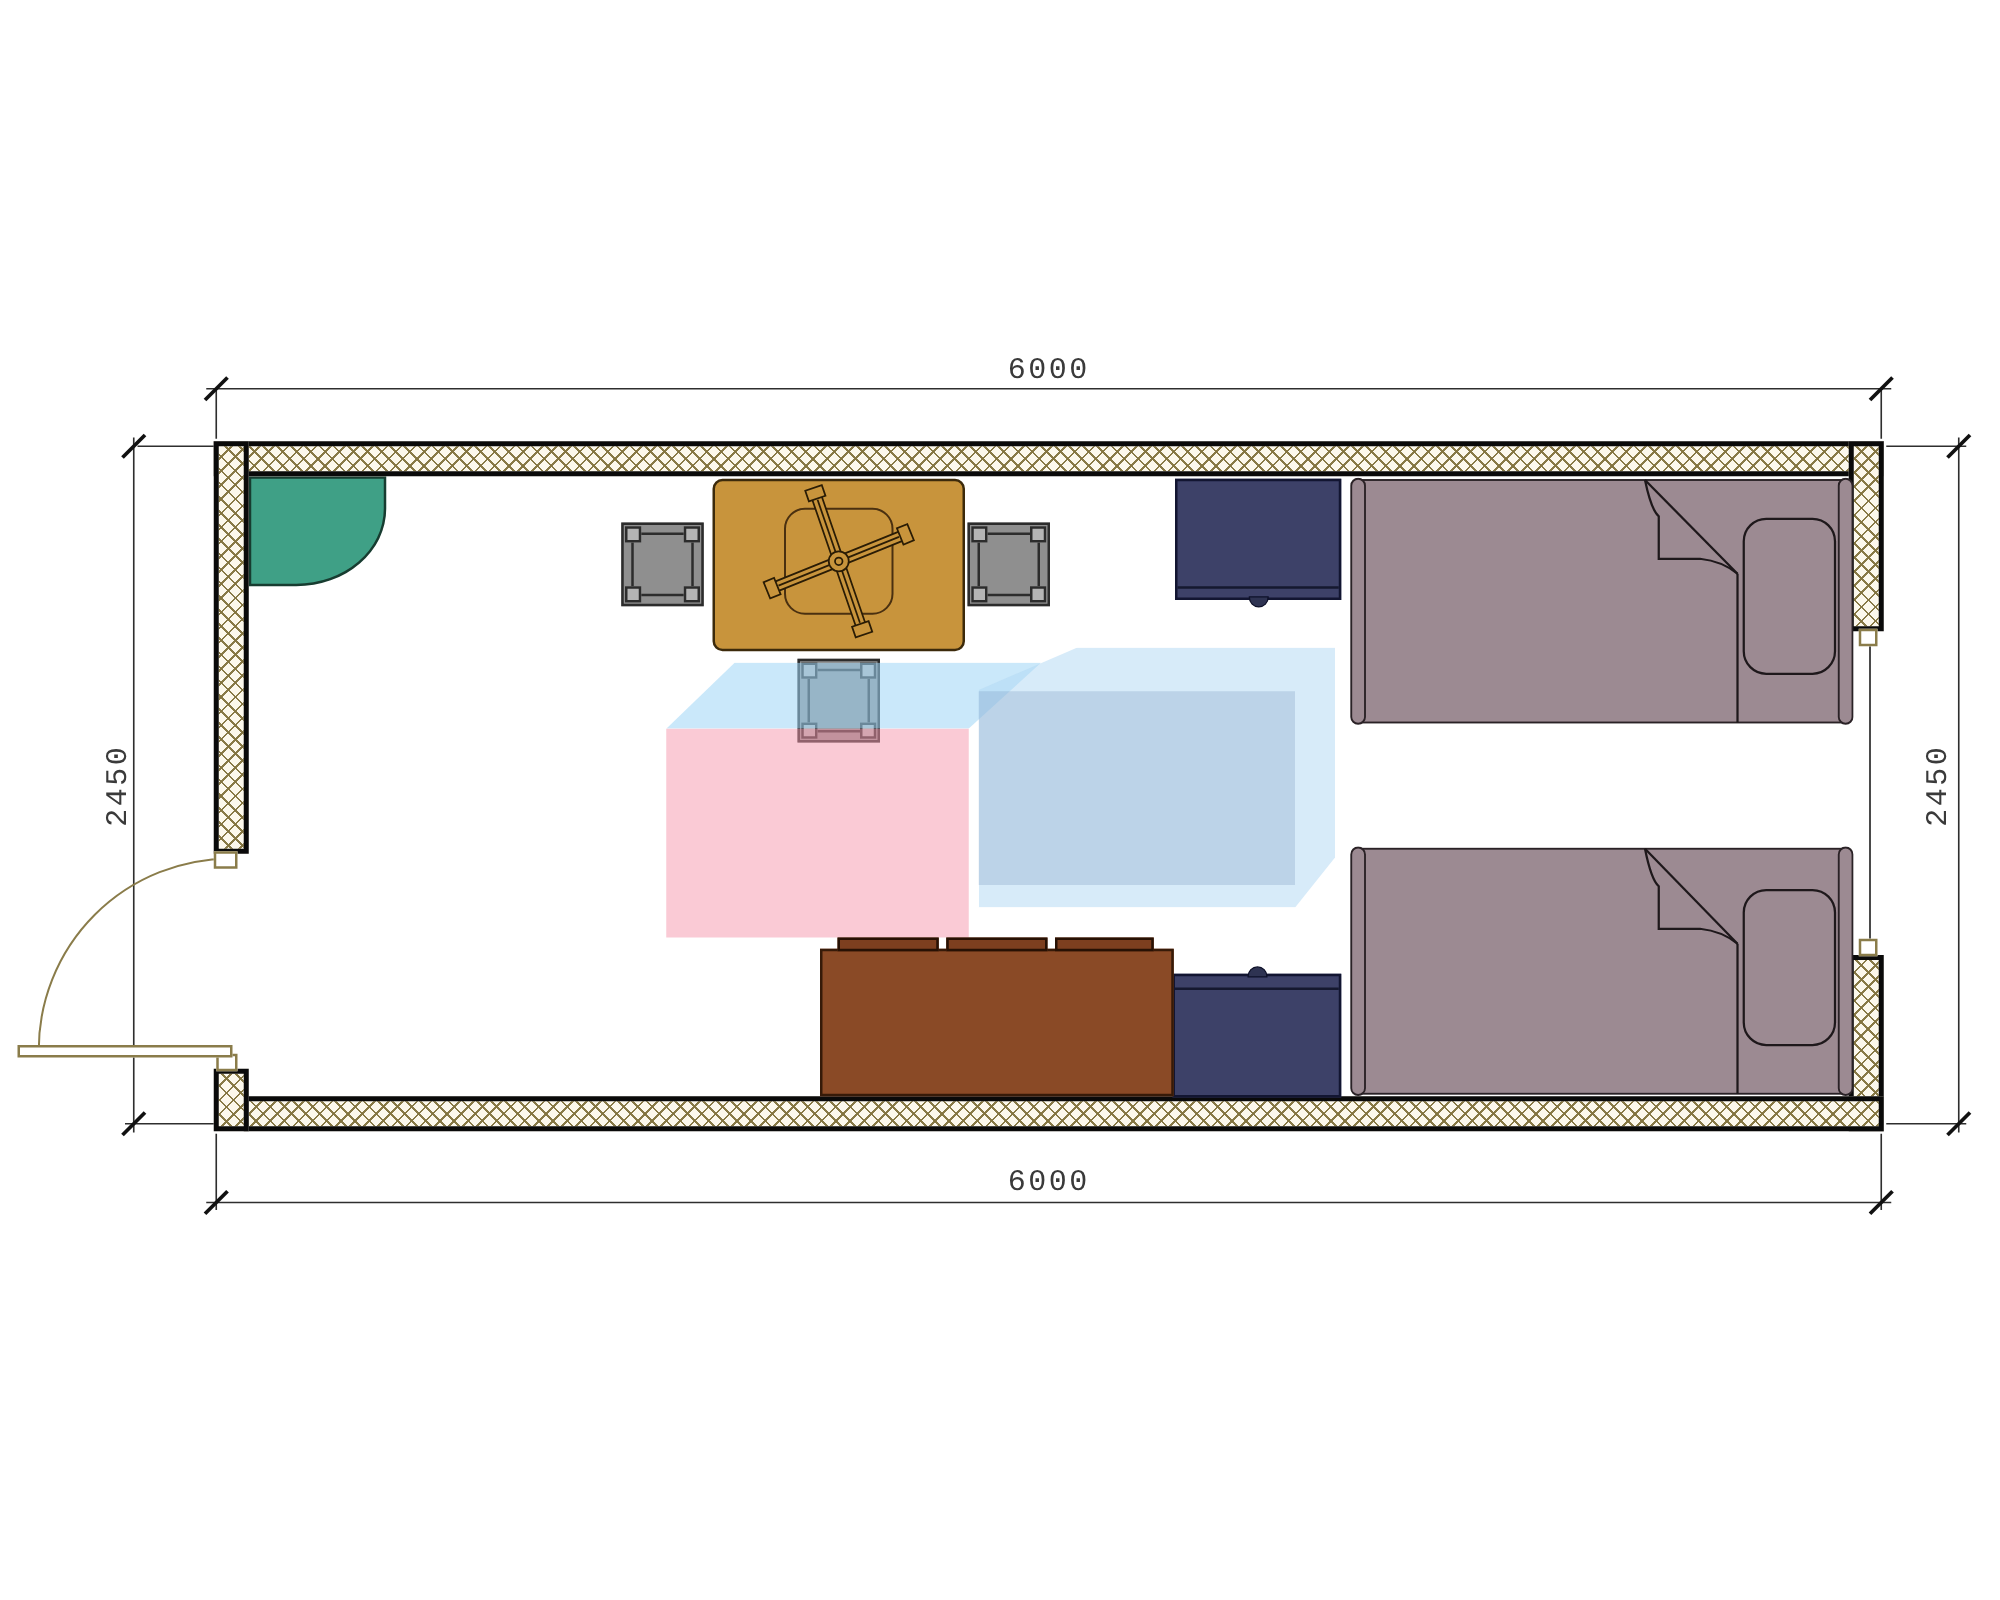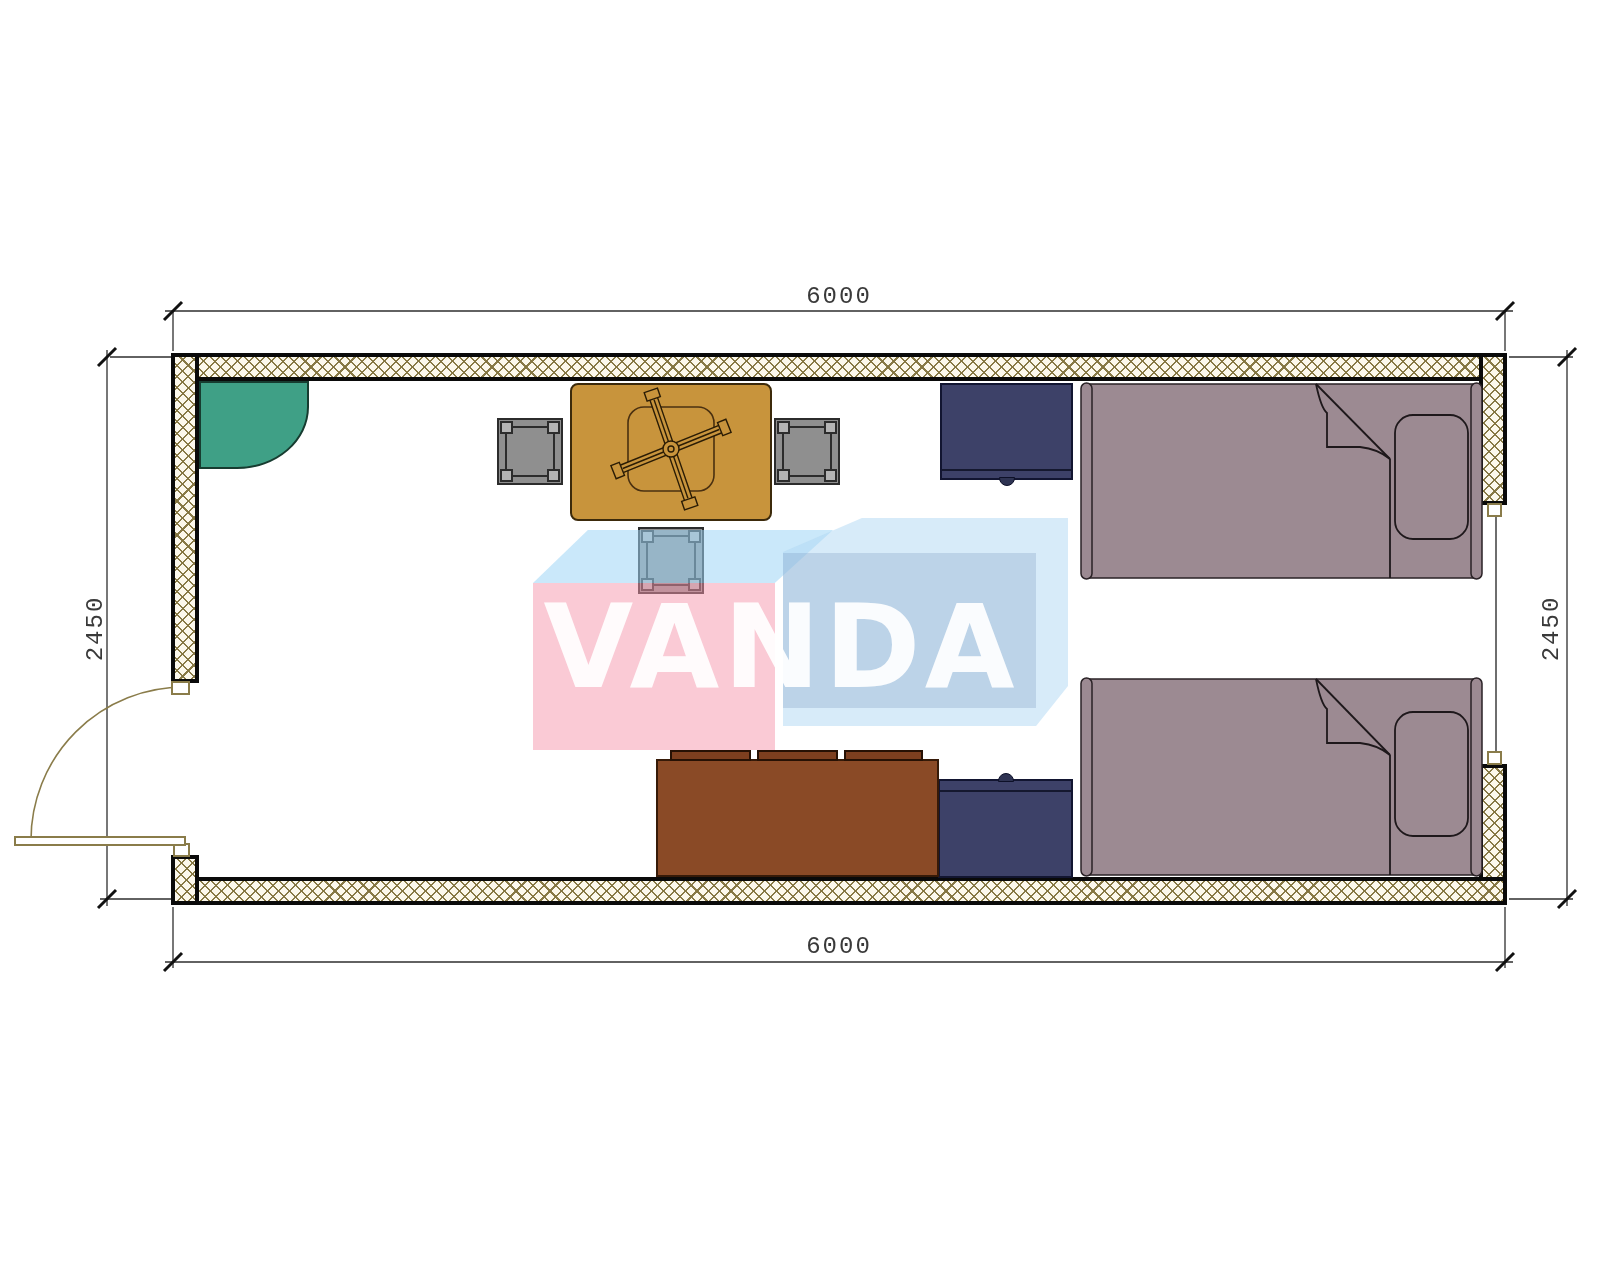--- a/index.html
+++ b/index.html
@@ -155,21 +155,20 @@
   <div class="logo-face" style="left:533px;top:530px;width:300px;height:53px;
        background:rgba(158,214,246,0.55);
        clip-path:polygon(0% 100%,80.6% 100%,100% 0%,18.3% 0%);"></div>
   <div class="logo-face" style="left:533px;top:583px;width:242px;height:167px;
        background:rgba(246,150,172,0.5);"></div>
   <div class="logo-face" style="left:783px;top:518px;width:285px;height:208px;
        background:rgba(176,216,243,0.5);
        clip-path:polygon(0% 16.3%,27.7% 0%,100% 0%,100% 80.8%,88.8% 100%,0% 100%);"></div>
   <div class="logo-face" style="left:783px;top:553px;width:253px;height:155px;
        background:rgba(120,152,192,0.28);"></div>
-  <div class="brand">VANDA</div>
 
   <div class="nightstand" style="left:940px;top:383px;width:133px;height:97px;">
     <div class="rail" style="bottom:7px;"></div>
     <div class="knob" style="left:57px;bottom:-8px;border-radius:0 0 9px 9px;"></div>
   </div>
   <div class="nightstand" style="left:938px;top:779px;width:135px;height:99px;">
     <div class="rail" style="top:9px;"></div>
     <div class="knob" style="left:58px;top:-8px;border-radius:9px 9px 0 0;"></div>
   </div>
 

